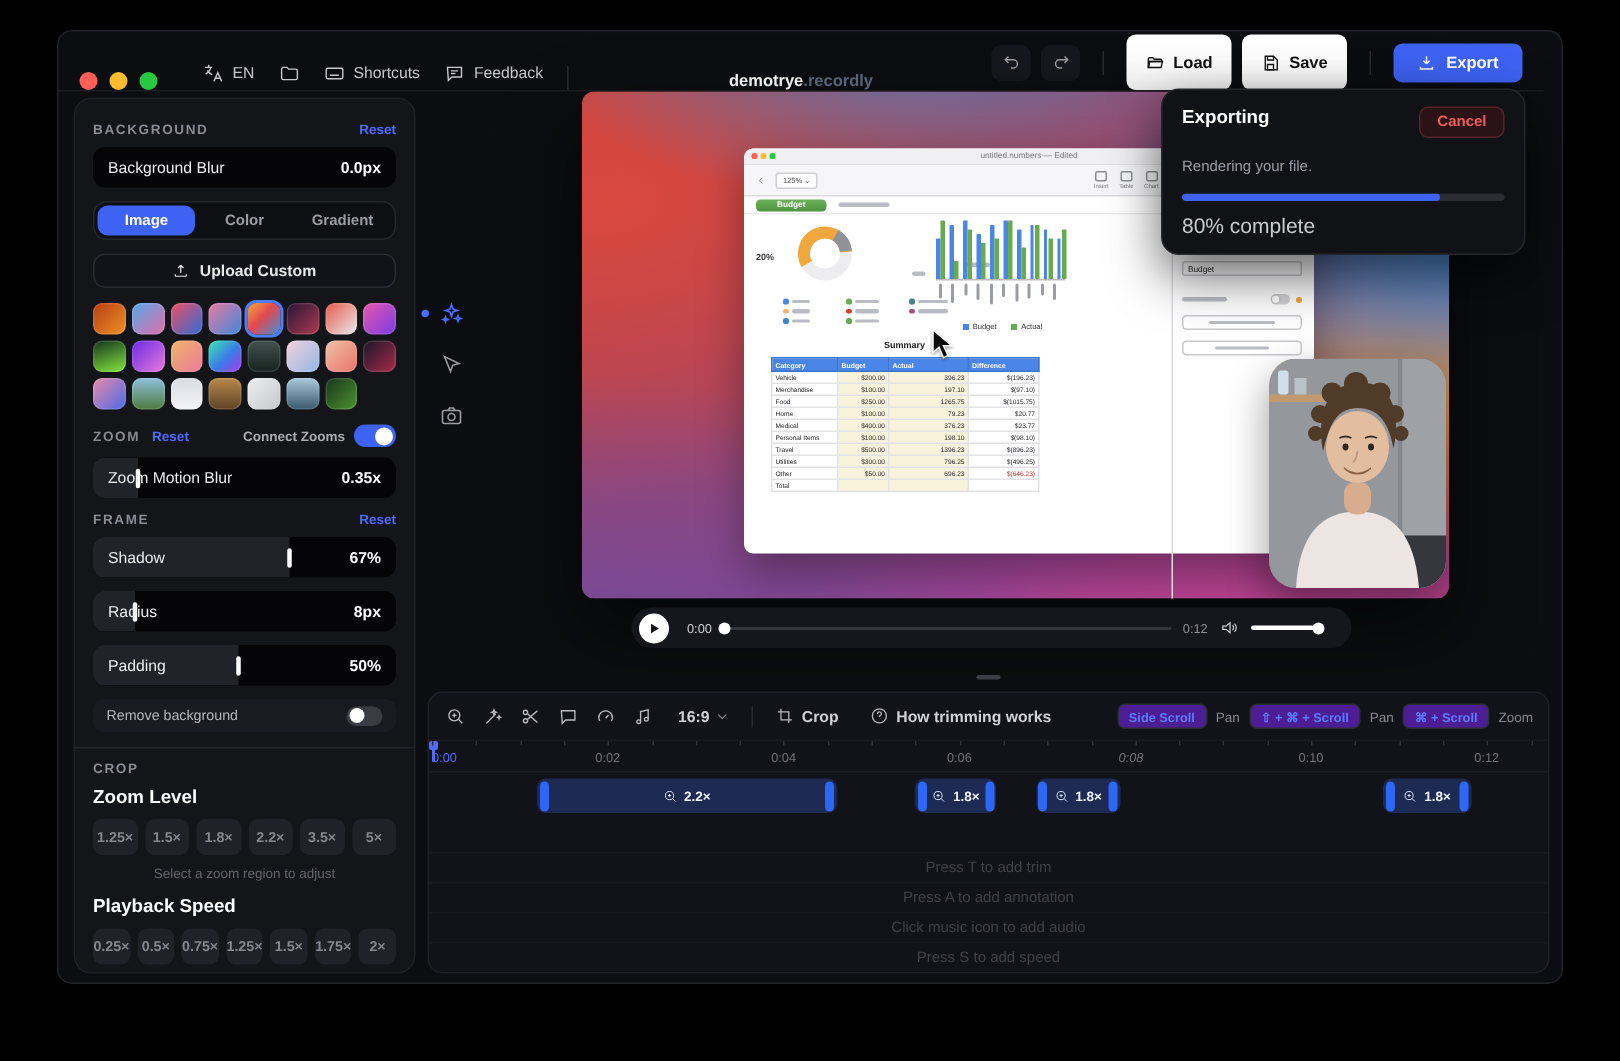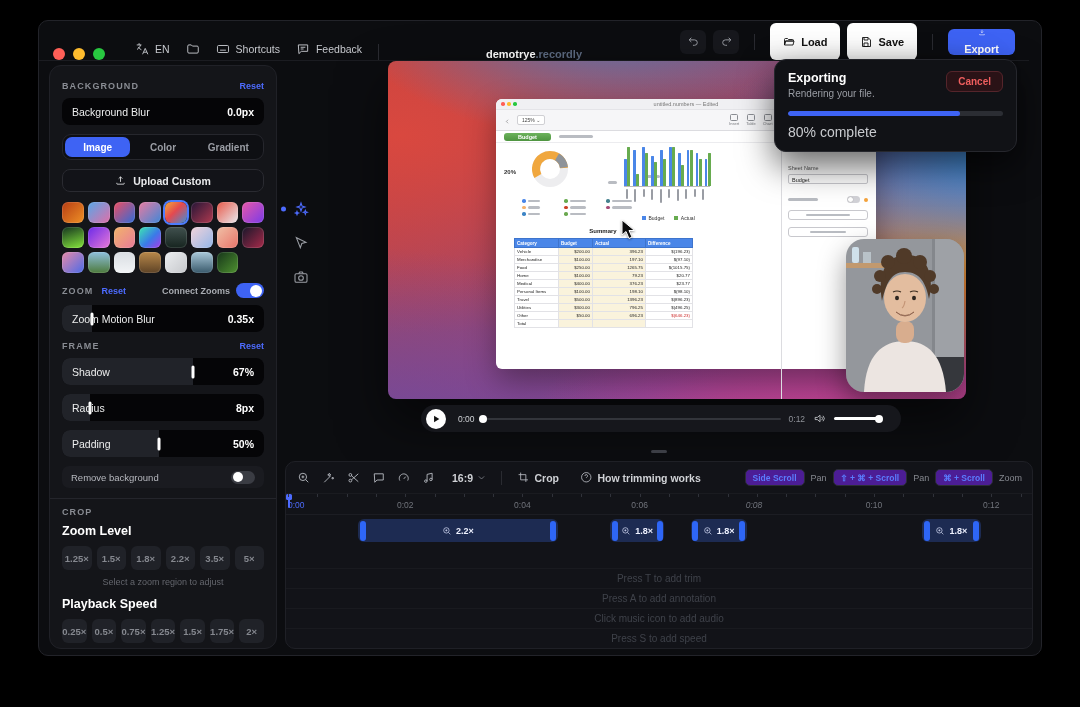--- a/index.html
+++ b/index.html
@@ -15,28 +15,28 @@
   .tb-btn{display:flex;align-items:center;gap:6px;background:none;border:none;color:#c6c8cd;font-size:10.5px;cursor:pointer;padding:4px 8px;}
   .tb-btn svg{width:14px;height:14px;stroke:#c6c8cd;fill:none;stroke-width:1.6;}
   .vdiv{width:1px;height:16px;background:#2a2b31;margin:0 8px;}
   .app-title{position:absolute;left:50%;transform:translateX(-50%);font-size:11px;font-weight:700;color:#fff;}
   .app-title .suffix{color:#5d6b82;font-weight:600;}
   .tb-right{margin-left:auto;display:flex;align-items:center;gap:7px;}
   .hist-btn{width:26px;height:24px;border-radius:6px;background:#17181d;border:none;display:flex;align-items:center;justify-content:center;cursor:pointer;}
   .hist-btn svg{width:13px;height:13px;stroke:#9a9da4;fill:none;stroke-width:1.8;}
   .white-btn{display:flex;align-items:center;gap:6px;background:#fff;color:#111;border:none;border-radius:6px;height:37px;padding:0 13px;font-size:11px;font-weight:700;cursor:pointer;}
   .white-btn svg{width:12px;height:12px;stroke:#111;fill:none;stroke-width:1.8;}
-  .export-btn{display:flex;align-items:center;gap:7px;background:#3e63f4;color:#fff;border:none;border-radius:6px;height:26px;padding:0 16px;font-size:11px;font-weight:700;cursor:pointer;flex-direction:column;}
+  .export-btn{display:flex;align-items:center;gap:7px;background:#3e63f4;color:#fff;border:none;border-radius:6px;height:26px;padding:0 16px;font-size:11px;font-weight:700;cursor:pointer;}
   .export-btn svg{width:12px;height:12px;stroke:#fff;fill:none;stroke-width:1.9;}
 
   
   .export-pop{position:absolute;right:24px;top:38px;width:243px;background:#111216;border:1px solid #26272d;border-radius:12px;padding:11px 13px;z-index:50;box-shadow:0 14px 34px rgba(0,0,0,.6);}
   .ep-head{display:flex;align-items:flex-start;}
   .ep-title{font-size:12.5px;font-weight:700;color:#fff;}
-  .ep-sub{font-size:10px;color:#9a9da4;margin-top:3px;}
+  .ep-sub{font-size:10px;color:#9a9da4;margin-top:21px;}
   .cancel-btn{margin-left:auto;background:#2a1216;border:1px solid #55252b;color:#ef5e5e;font-size:10px;font-weight:600;border-radius:6px;padding:4px 11px;cursor:pointer;}
   .ep-bar{height:5px;border-radius:3px;background:#2b2d33;margin-top:12px;overflow:hidden;}
   .ep-fill{height:100%;background:#3e63f4;border-radius:3px;}
   .ep-pct{font-size:14px;color:#c9cbcf;margin-top:8px;}
 
   
   .sidebar{position:absolute;left:10px;top:44px;width:228px;height:584px;background:#141519;border:1px solid #202127;border-radius:12px;padding:11px 12px;overflow:hidden;}
   .sec-head{display:flex;align-items:center;font-size:9px;font-weight:700;letter-spacing:1.1px;color:#898c93;margin:4px 0 7px;}
   .reset-link{margin-left:8px;color:#4d6bfe;font-size:9px;letter-spacing:0;font-weight:600;cursor:pointer;}
   .sec-head .spacer{flex:1;}

